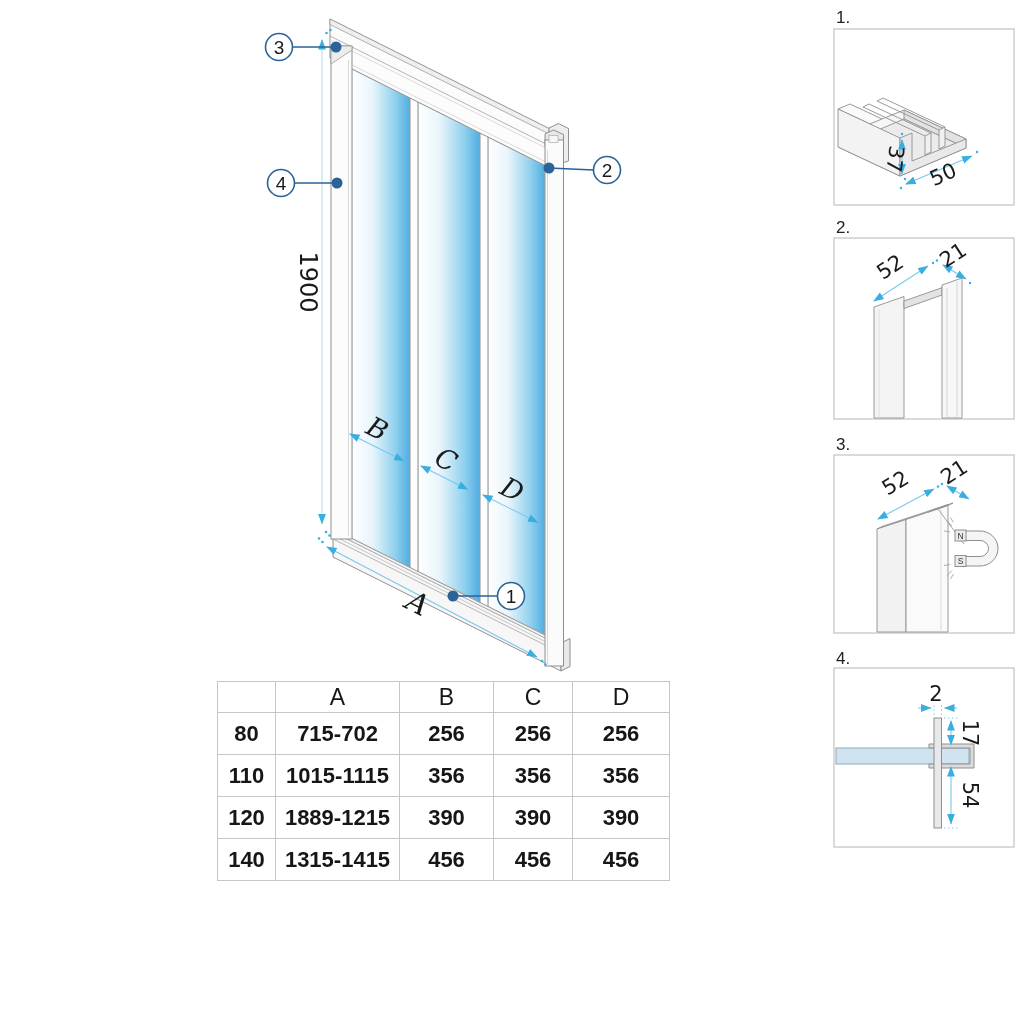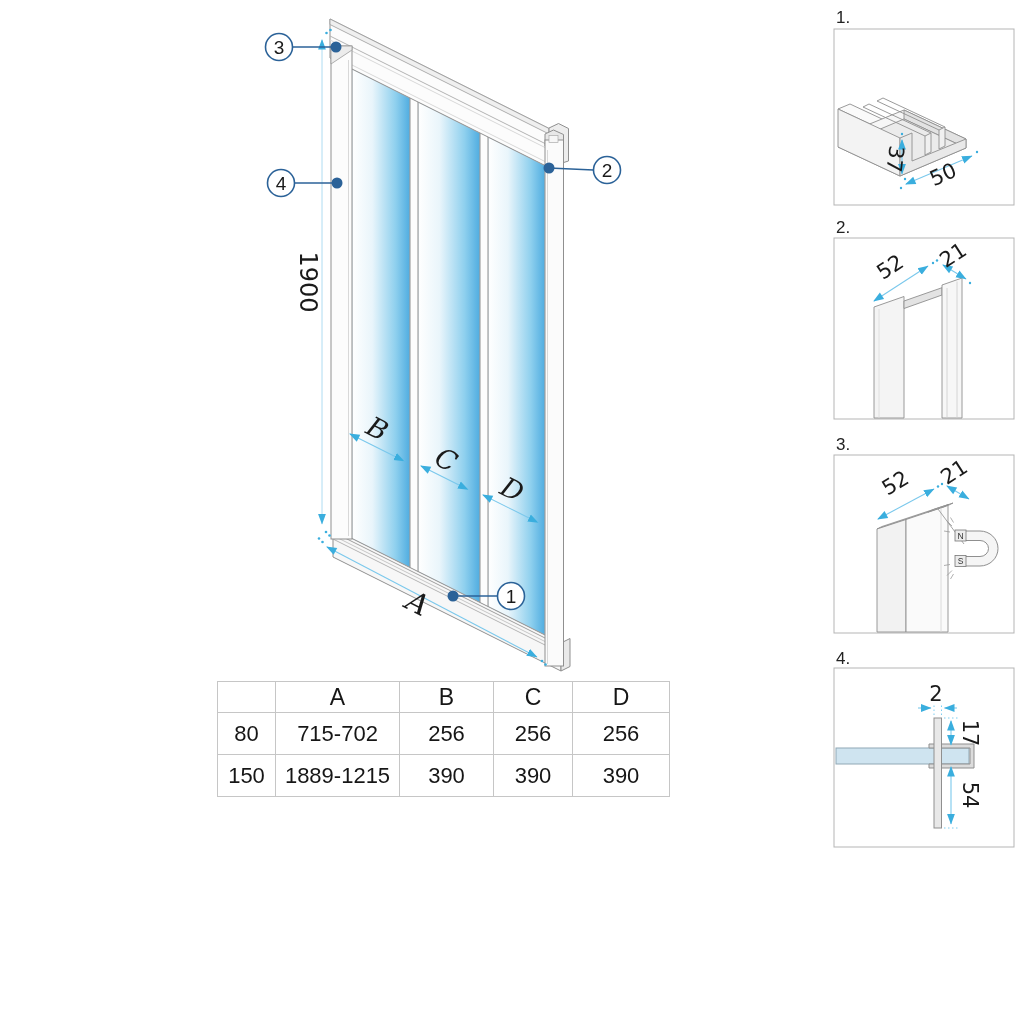--- a/index.html
+++ b/index.html
@@ -20,21 +20,21 @@
   .idx{font-family:"Liberation Sans",sans-serif;font-size:17px;fill:#222;}
   .mag{font-family:"Liberation Sans",sans-serif;font-size:8.5px;fill:#333;text-anchor:middle;}
   .dots{fill:#3aaede;}
   .dotted{stroke:#7ecdf0;stroke-width:1;stroke-dasharray:1.5 2.5;fill:none;}
 
   table.size{position:absolute;left:217px;top:681px;width:452px;border-collapse:collapse;
              table-layout:fixed;color:#161616;}
   table.size th,table.size td{border:1px solid #c6c6c6;text-align:center;vertical-align:middle;
              padding:0;font-weight:normal;background:#fff;}
   table.size th{height:30px;font-size:23px;}
-  table.size td{height:41px;font-size:22px;}
+  table.size td{height:41px;font-size:22px;font-weight:bold;}
 </style>
 </head>
 <body>
 
 <div class="page">
 
 <svg width="1024" height="1024" viewBox="0 0 1024 1024">
   <defs>
     <linearGradient id="glassGrad" x1="0" y1="0" x2="1" y2="0">
       <stop offset="0" stop-color="#ffffff"></stop>
@@ -273,22 +273,36 @@
     <th>D</th>
   </tr>
   <tr>
     <td>80</td>
     <td>715-702</td>
     <td>256</td>
     <td>256</td>
     <td>256</td>
   </tr>
   <tr>
-    <td>150</td>
+    <td>110</td>
+    <td>1015-1115</td>
+    <td>356</td>
+    <td>356</td>
+    <td>356</td>
+  </tr>
+  <tr>
+    <td>120</td>
     <td>1889-1215</td>
     <td>390</td>
     <td>390</td>
     <td>390</td>
   </tr>
+  <tr>
+    <td>140</td>
+    <td>1315-1415</td>
+    <td>456</td>
+    <td>456</td>
+    <td>456</td>
+  </tr>
 </tbody>
     </table>
 
 </div>
 
 </body></html>

